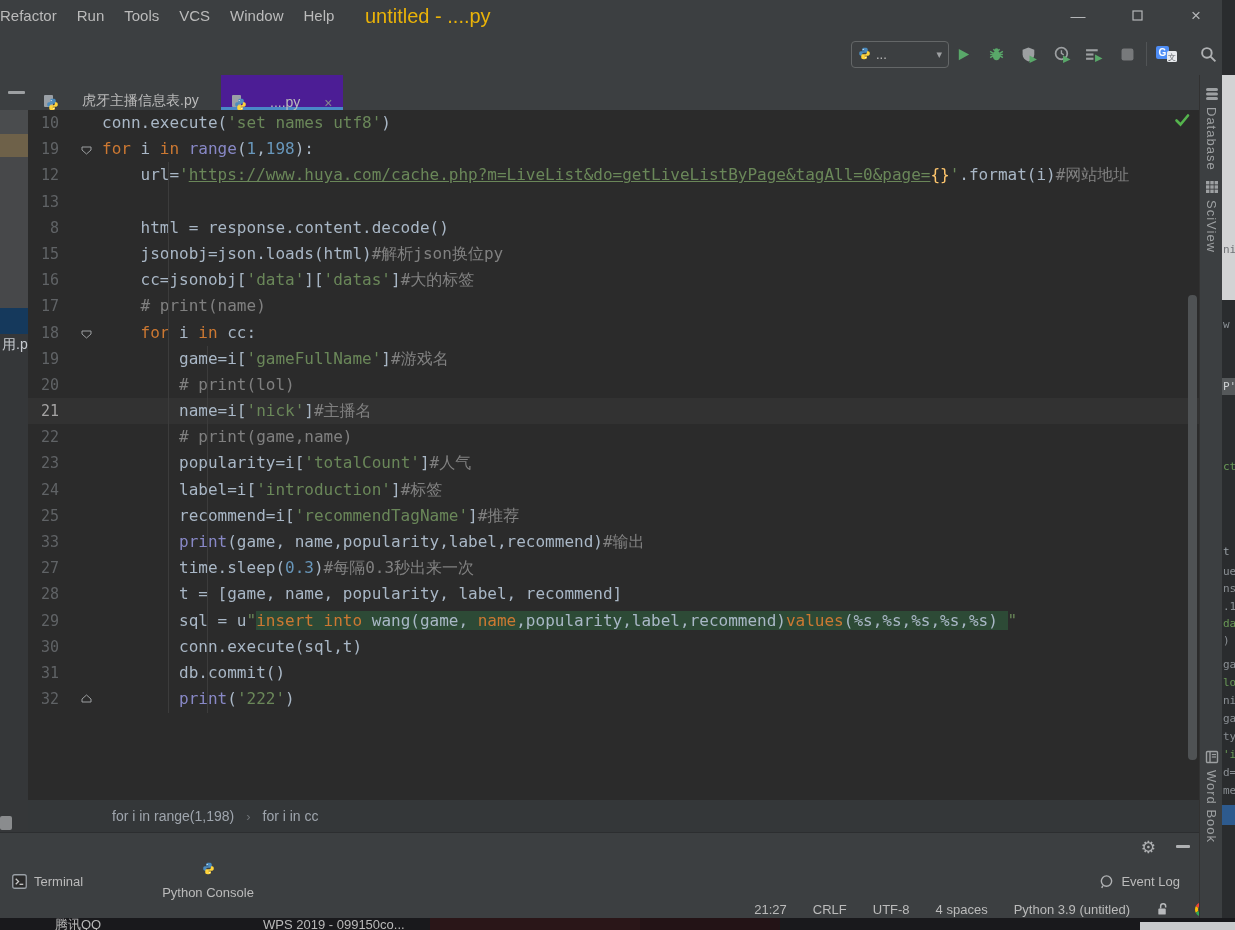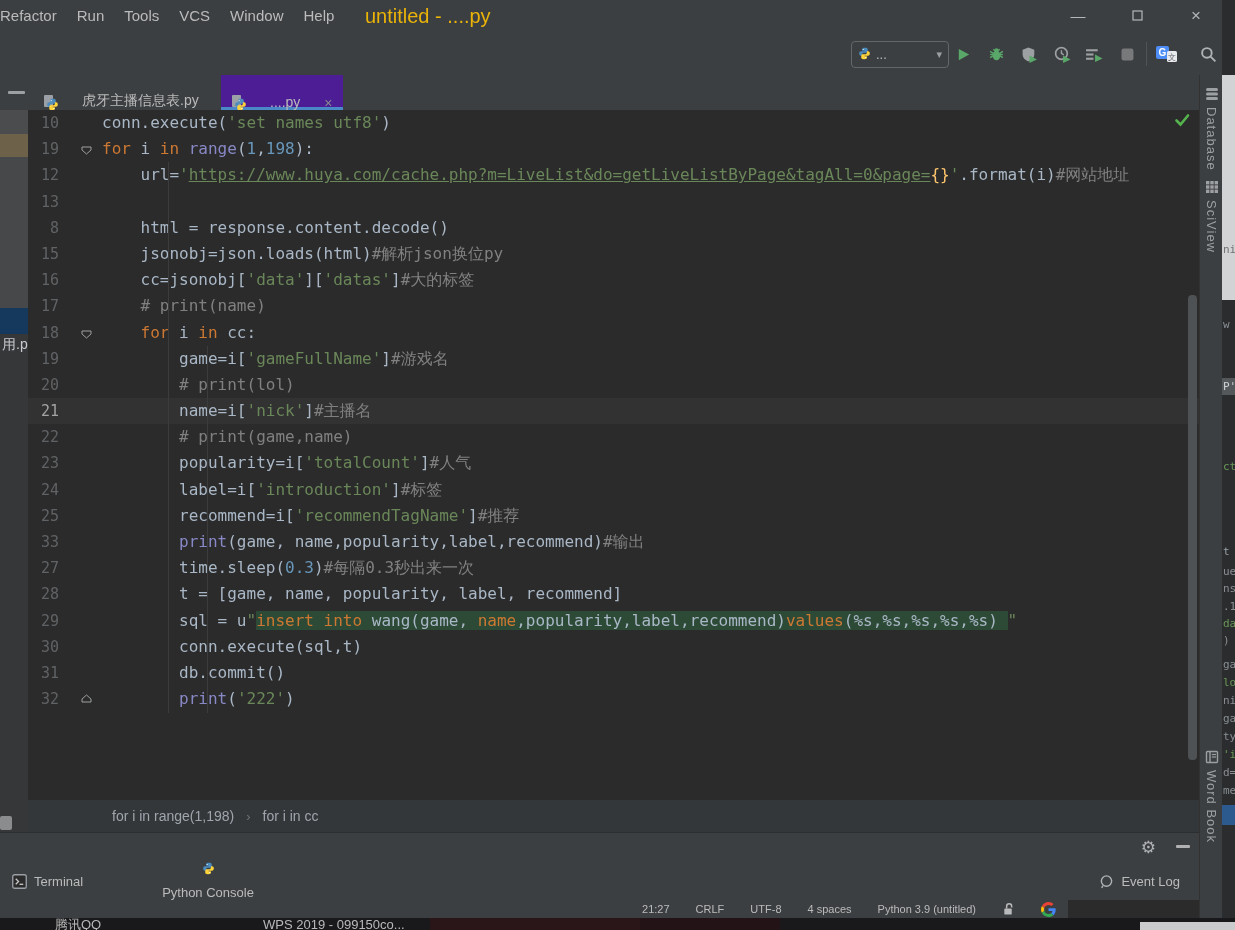--- a/index.html
+++ b/index.html
@@ -52,22 +52,22 @@
   .bc-sep{color:#6e7276;font-size:13px;}
   
   .panelbar{left:0;top:832px;width:1222px;height:30px;background:#3c3f41;border-top:1px solid #2c2e30;}
   .panelbar .gear{position:absolute;right:66px;top:4px;color:#afb1b3;font-size:17px;}
   .panelbar .hide{position:absolute;right:32px;top:12px;width:14px;height:3px;background:#afb1b3;border-radius:1px;}
   
   .toolbtns{left:0;top:862px;width:1222px;height:38px;background:#3c3f41;display:flex;align-items:center;font-size:13px;color:#bbbbbb;}
   .toolbtn{display:flex;align-items:center;gap:7px;padding:0 12px;height:100%;}
   .toolbtn.right{margin-left:auto;margin-right:30px;}
   
-  .statusbar{left:0;top:900px;width:1068px;height:18px;background:#3c3f41;display:flex;align-items:center;
-             justify-content:flex-end;gap:26px;color:#bbbbbb;font-size:11px;padding-right:12px;box-sizing:border-box;}
+  .statusbar{left:0;top:900px;width:1222px;height:18px;background:#3c3f41;display:flex;align-items:center;
+             justify-content:flex-end;gap:26px;color:#bbbbbb;font-size:13px;padding-right:12px;box-sizing:border-box;}
   .statusbar .sbi{display:flex;align-items:center;}
   
   .rstripe{left:1199px;top:75px;width:23px;height:843px;background:#3c3f41;border-left:1px solid #323232;}
   .stripe-item{position:absolute;left:0;width:23px;display:flex;flex-direction:column;align-items:center;gap:6px;}
   .stripe-label{writing-mode:vertical-lr;color:#9da0a2;font-size:13px;letter-spacing:1px;}
   
   .lstrip{left:0;top:110px;width:28px;height:722px;background:#353739;}
   .lstrip .b1{position:absolute;left:0;top:0;width:28px;height:24px;background:#4a4c4e;}
   .lstrip .b2{position:absolute;left:0;top:24px;width:28px;height:23px;background:#6e6149;}
   .lstrip .b3{position:absolute;left:0;top:47px;width:28px;height:151px;background:#47484a;}

